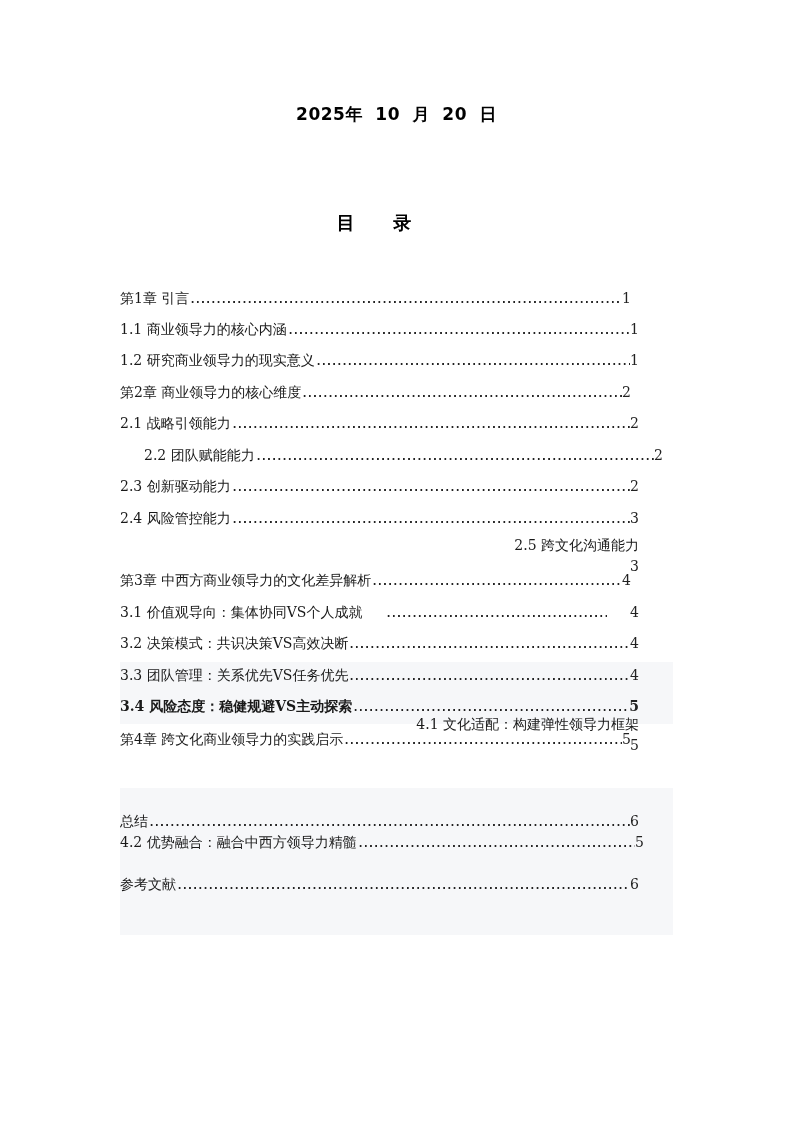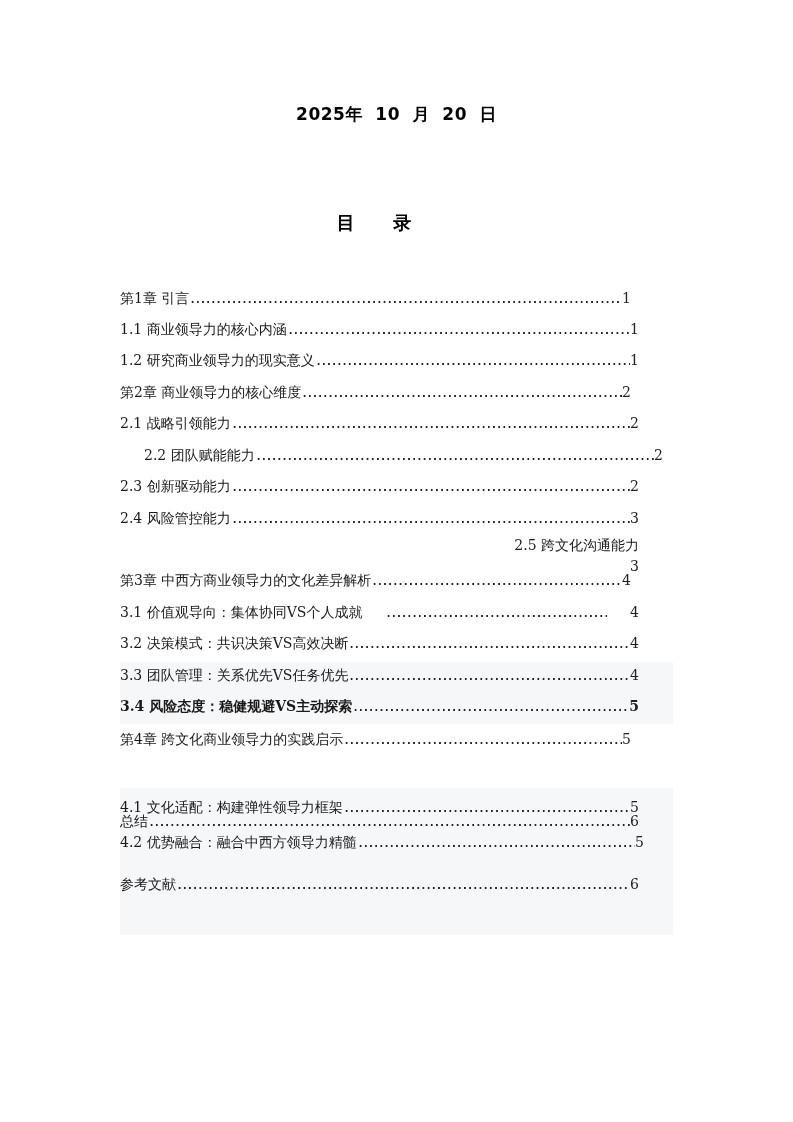--- a/index.html
+++ b/index.html
@@ -106,21 +106,21 @@
     <div class="toc-entry" style="top: 693px; width: 519px; font-weight: bold;">
       <span class="label">3.4 风险态度：稳健规避VS主动探索</span>
       <span class="leader"></span>
       <span class="page">5</span>
     </div>
     <div class="toc-entry" style="top: 726px; width: 511px;">
       <span class="label">第4章  跨文化商业领导力的实践启示 </span>
       <span class="leader"></span>
       <span class="page">5</span>
     </div>
-    <div class="toc-entry" style="top: 794px; width: 519px;">
+    <div class="toc-entry" style="top: 715px; width: 519px; flex-direction: column;">
       <span class="label">4.1 文化适配：构建弹性领导力框架</span>
       <span class="leader"></span>
       <span class="page">5</span>
     </div>
     <div class="toc-entry" style="top: 829px; width: 524px;">
       <span class="label">4.2 优势融合：融合中西方领导力精髓 </span>
       <span class="leader"></span>
       <span class="page">5</span>
     </div>
     <div class="toc-entry" style="top: 808px; width: 519px;">

